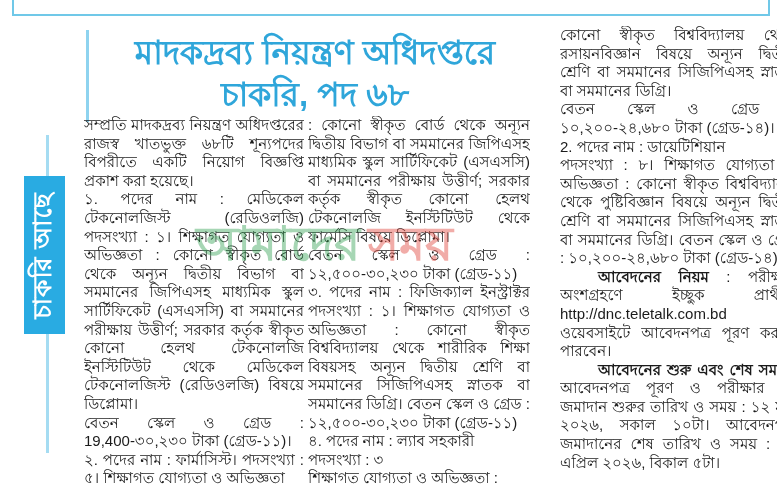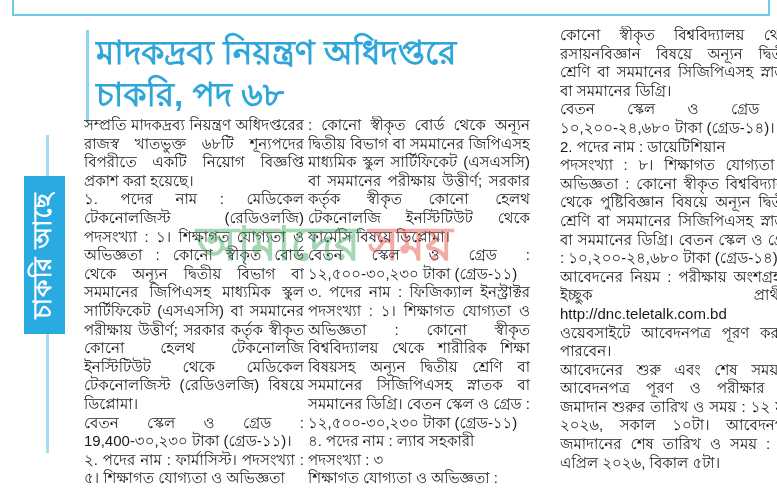--- a/index.html
+++ b/index.html
@@ -16,21 +16,21 @@
     position:absolute;left:12px;top:-26px;width:758px;height:42px;
     border:2px solid #70c8e8;background:#ffffff;box-sizing:border-box;
   }
   
   .title-rule{
     position:absolute;left:86px;top:30px;width:3px;height:92px;
     background:#8ed3ef;
   }
   .headline{
     position:absolute;left:96px;top:32px;width:438px;
-    text-align:left;
+    text-align:center;
     color:#2fa6da;
     font-size:33px;line-height:42px;font-weight:bold;
   }
   
   .side-rule{
     position:absolute;left:46px;top:135px;width:3px;height:318px;
     background:#a5dcf2;
   }
   .tab{
     position:absolute;left:24px;top:176px;width:41px;height:158px;
@@ -48,21 +48,21 @@
     position:absolute;
     font-size:15px;line-height:18.6px;
     text-align:justify;
     overflow:hidden;
   }
   .col1{left:84px;top:116px;width:220px;height:378px;}
   .col2{left:308px;top:116px;width:222px;height:378px;}
   .col3{left:560px;top:26px;width:236px;height:468px;}
   .para{margin:0;}
   .subhead{font-weight:bold;font-size:15.5px;}
-  .b{font-weight:normal;}
+  .b{font-weight:bold;margin-left:38px;}
   .latin{font-family:Liberation Sans, sans-serif;}
   
   .watermark{
     position:absolute;left:196px;top:220px;
     font-size:47px;font-weight:bold;line-height:1;
     opacity:0.42;
     white-space:nowrap;
     pointer-events:none;
     z-index:6;
     text-shadow:0 0 1px rgba(255,255,255,.6);

